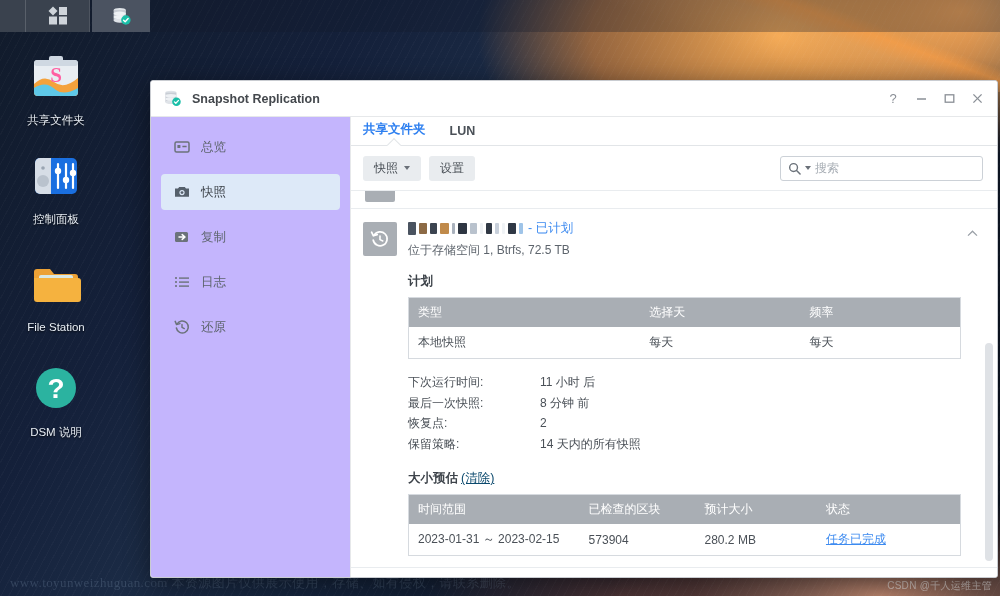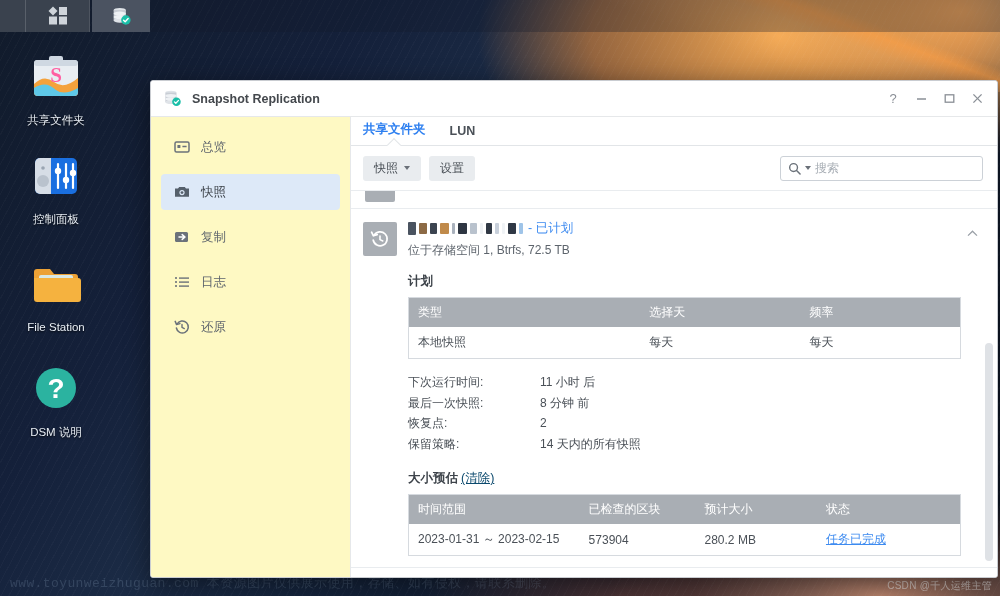--- a/index.html
+++ b/index.html
@@ -33,21 +33,21 @@
     position: absolute;
     right: 0; top: 0;
     width: 420px; height: 92px;
     background: linear-gradient(200deg, rgba(255,180,95,0) 0%, rgba(255,180,95,0) 28%, rgba(255,160,70,.55) 33%, rgba(255,190,120,.15) 40%, rgba(0,0,0,0) 60%);
     pointer-events: none;
   }
   .wm-faint {
     position: absolute; left: 10px; bottom: 4px;
     font-size: 13px; color: rgba(160,185,210,.20);
     letter-spacing: .4px; white-space: nowrap;
-    font-family: Liberation Mono, monospace;
+    font-family: Liberation Serif, serif;
     text-align: right;
   }
   .wm-csdn {
     position: absolute; right: 8px; bottom: 3px;
     font-size: 10px; color: rgba(235,235,235,.62);
     letter-spacing: .3px; white-space: nowrap;
   }
 
   
   #taskbar {
@@ -121,21 +121,21 @@
     display: flex; align-items: center; justify-content: center;
     color: #8a8f96; font-size: 13px; cursor: pointer;
     user-select: none;
   }
 
   #winbody { flex: 1; display: flex; min-height: 0; }
 
   
   #sidebar {
     width: 200px; flex: 0 0 200px;
-    background: #fef9c3;
+    background: #c4b5fd;
     border-right: 1px solid #e6e8ea;
     padding-top: 12px;
   }
   .side-item {
     height: 36px; margin: 0 10px 9px 10px;
     display: flex; align-items: center;
     border-radius: 4px;
     padding-left: 12px;
     cursor: pointer;
     color: #5d646c; font-size: 12.5px;

